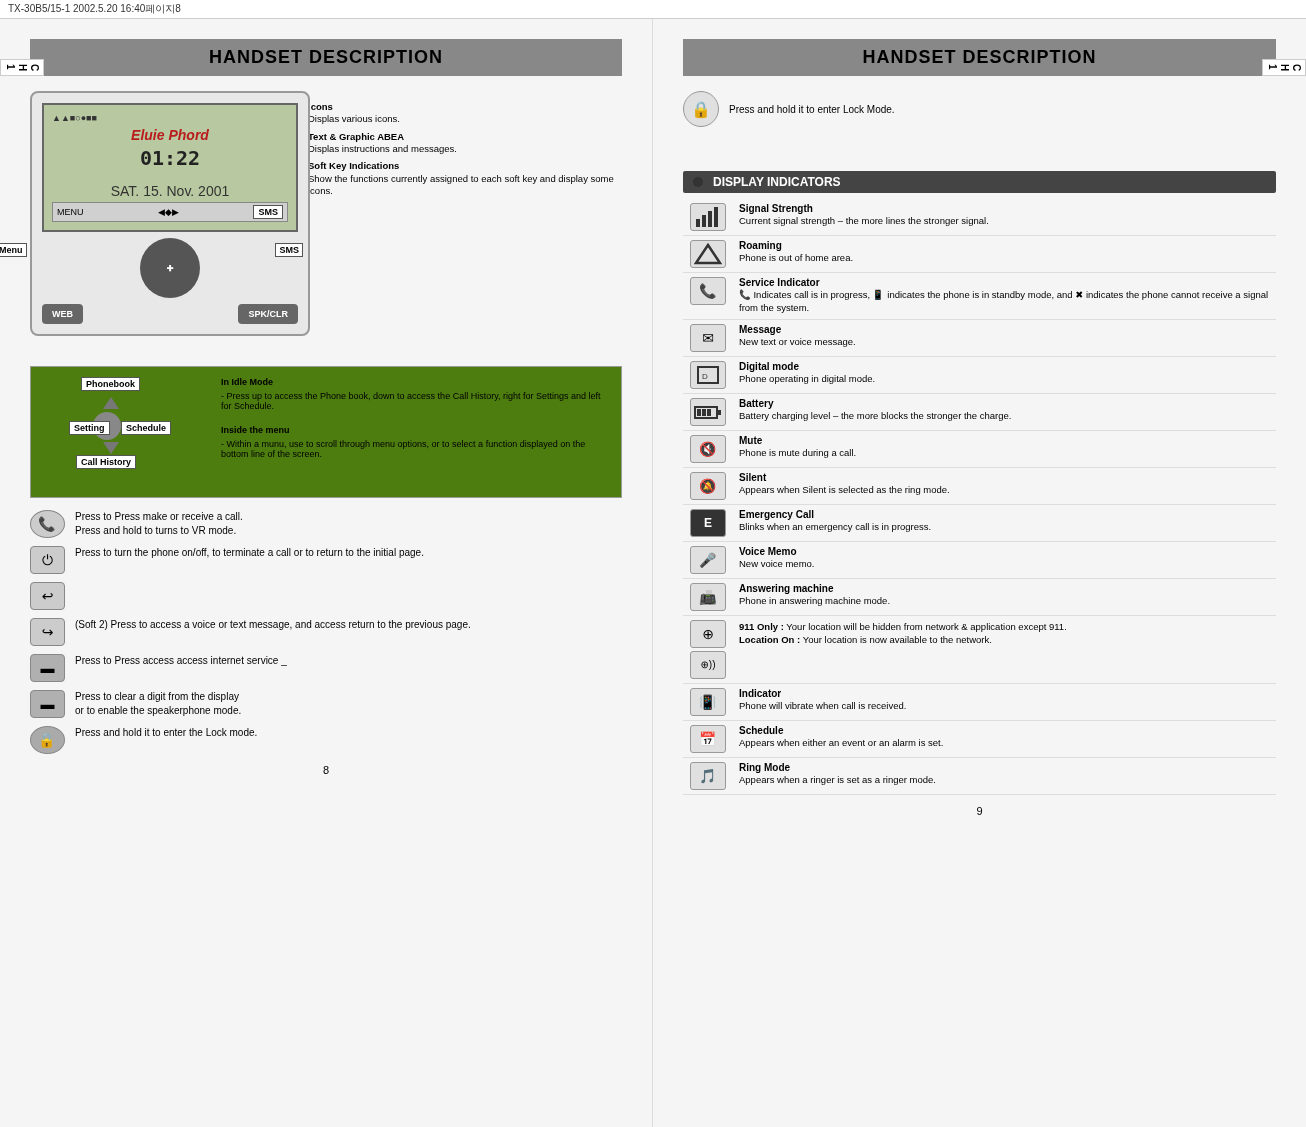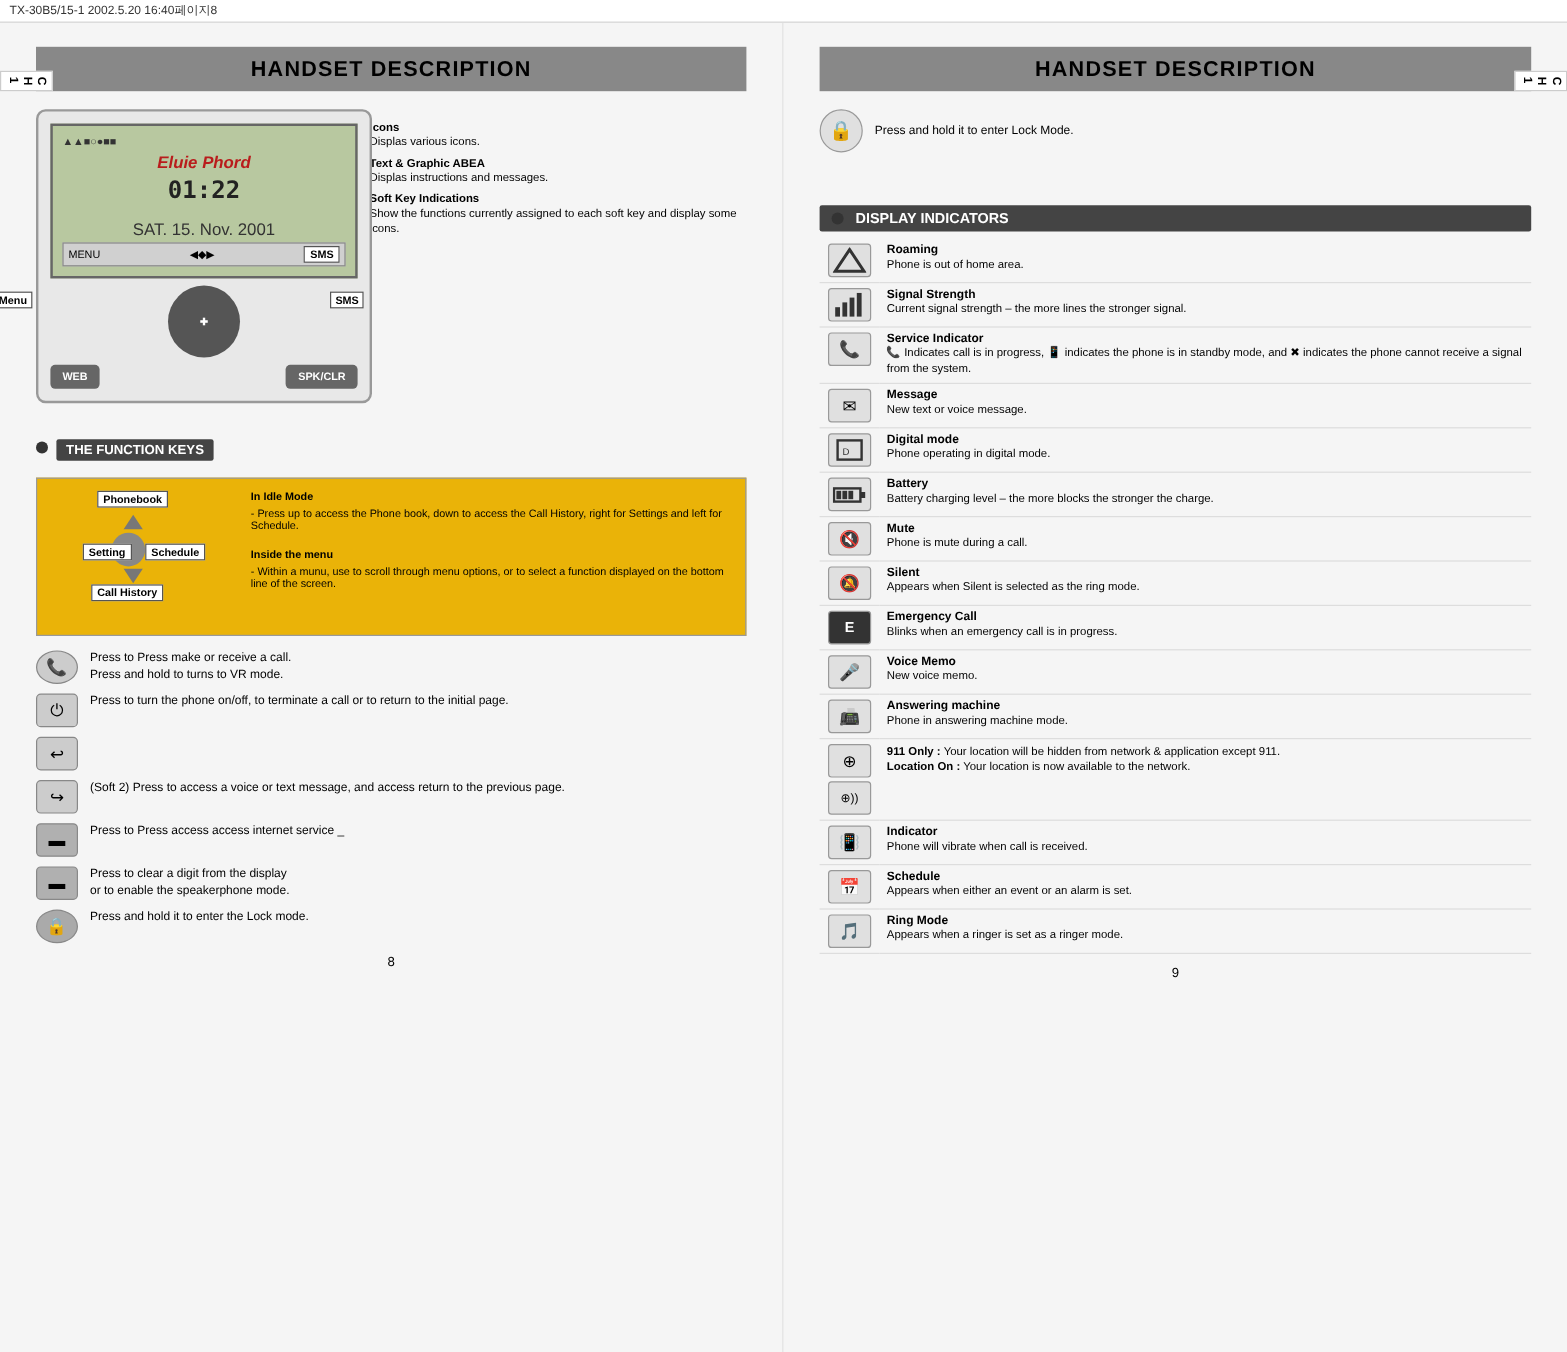--- a/index.html
+++ b/index.html
@@ -163,25 +163,25 @@
       color: #fff;
       font-size: 11px;
       font-weight: bold;
       padding: 3px 8px;
       display: inline-block;
       margin-bottom: 8px;
       border-radius: 2px;
     }
     .function-keys-box {
       border: 1px solid #999;
-      background: #eab308;
+      background: #4d7c0f;
       padding: 10px;
       margin-bottom: 12px;
       display: flex;
-      gap: 18px;
+      gap: 30px;
     }
     .fk-descriptions {
       font-size: 9px;
       flex: 1;
     }
     .fk-descriptions p {
       margin-bottom: 4px;
     }
     
     .action-row {
@@ -370,24 +370,20 @@
           <span>Displas instructions and messages.</span>
         </div>
         <div class="ann-line">
           <strong>Soft Key Indications</strong><br>
           <span>Show the functions currently assigned to each soft key and display some icons.</span>
         </div>
       </div>
     </div>
 
     <div>
-      <div style="margin-bottom:6px;">
-        <span class="circle-bullet"></span>
-        <span class="subsection-title">THE FUNCTION KEYS</span>
-      </div>
 
       <div class="function-keys-box">
 
         <div style="position:relative;width:150px;height:110px;flex-shrink:0;">
           <div style="position:absolute;top:0;left:40px;font-size:9px;font-weight:bold;border:1px solid #555;background:#fff;padding:1px 4px;">Phonebook</div>
 
           <div style="position:absolute;top:20px;left:62px;width:0;height:0;border-left:8px solid transparent;border-right:8px solid transparent;border-bottom:12px solid #777;"></div>
 
           <div style="position:absolute;top:35px;left:52px;width:28px;height:28px;background:#888;border-radius:50%;"></div>
 
@@ -453,45 +449,45 @@
       <span class="circle-bullet"></span>
       <span>DISPLAY INDICATORS</span>
     </div>
 
     <table class="indicator-table">
       <tbody>
 
         <tr>
           <td class="ind-icon-cell">
             <div class="ind-icon">
-              <svg width="28" height="22" viewBox="0 0 28 22">
-                  <polygon points="14,2 26,20 2,20" fill="none" stroke="#333" stroke-width="2.5"></polygon>
-                </svg>
-            </div>
-          </td>
-          <td>
-            <div class="ind-title">Roaming</div>
-            <div class="ind-desc">Phone is out of home area.</div>
-          </td>
-        </tr>
-
-        <tr>
-          <td class="ind-icon-cell">
-            <div class="ind-icon">
               <svg width="28" height="20" viewBox="0 0 28 20">
                   <rect x="2" y="12" width="4" height="8" fill="#333"></rect>
                   <rect x="8" y="8" width="4" height="12" fill="#333"></rect>
                   <rect x="14" y="4" width="4" height="16" fill="#333"></rect>
                   <rect x="20" y="0" width="4" height="20" fill="#333"></rect>
                 </svg>
             </div>
           </td>
           <td>
             <div class="ind-title">Signal Strength</div>
             <div class="ind-desc">Current signal strength – the more lines the stronger signal.</div>
+          </td>
+        </tr>
+
+        <tr>
+          <td class="ind-icon-cell">
+            <div class="ind-icon">
+              <svg width="28" height="22" viewBox="0 0 28 22">
+                  <polygon points="14,2 26,20 2,20" fill="none" stroke="#333" stroke-width="2.5"></polygon>
+                </svg>
+            </div>
+          </td>
+          <td>
+            <div class="ind-title">Roaming</div>
+            <div class="ind-desc">Phone is out of home area.</div>
           </td>
         </tr>
 
         <tr>
           <td class="ind-icon-cell">
             <div class="ind-icon">📞</div>
           </td>
           <td>
             <div class="ind-title">Service Indicator</div>
             <div class="ind-desc">📞 Indicates call is in progress, 📱 indicates the phone is in standby mode, and ✖ indicates the phone cannot receive a signal from the system.</div>

